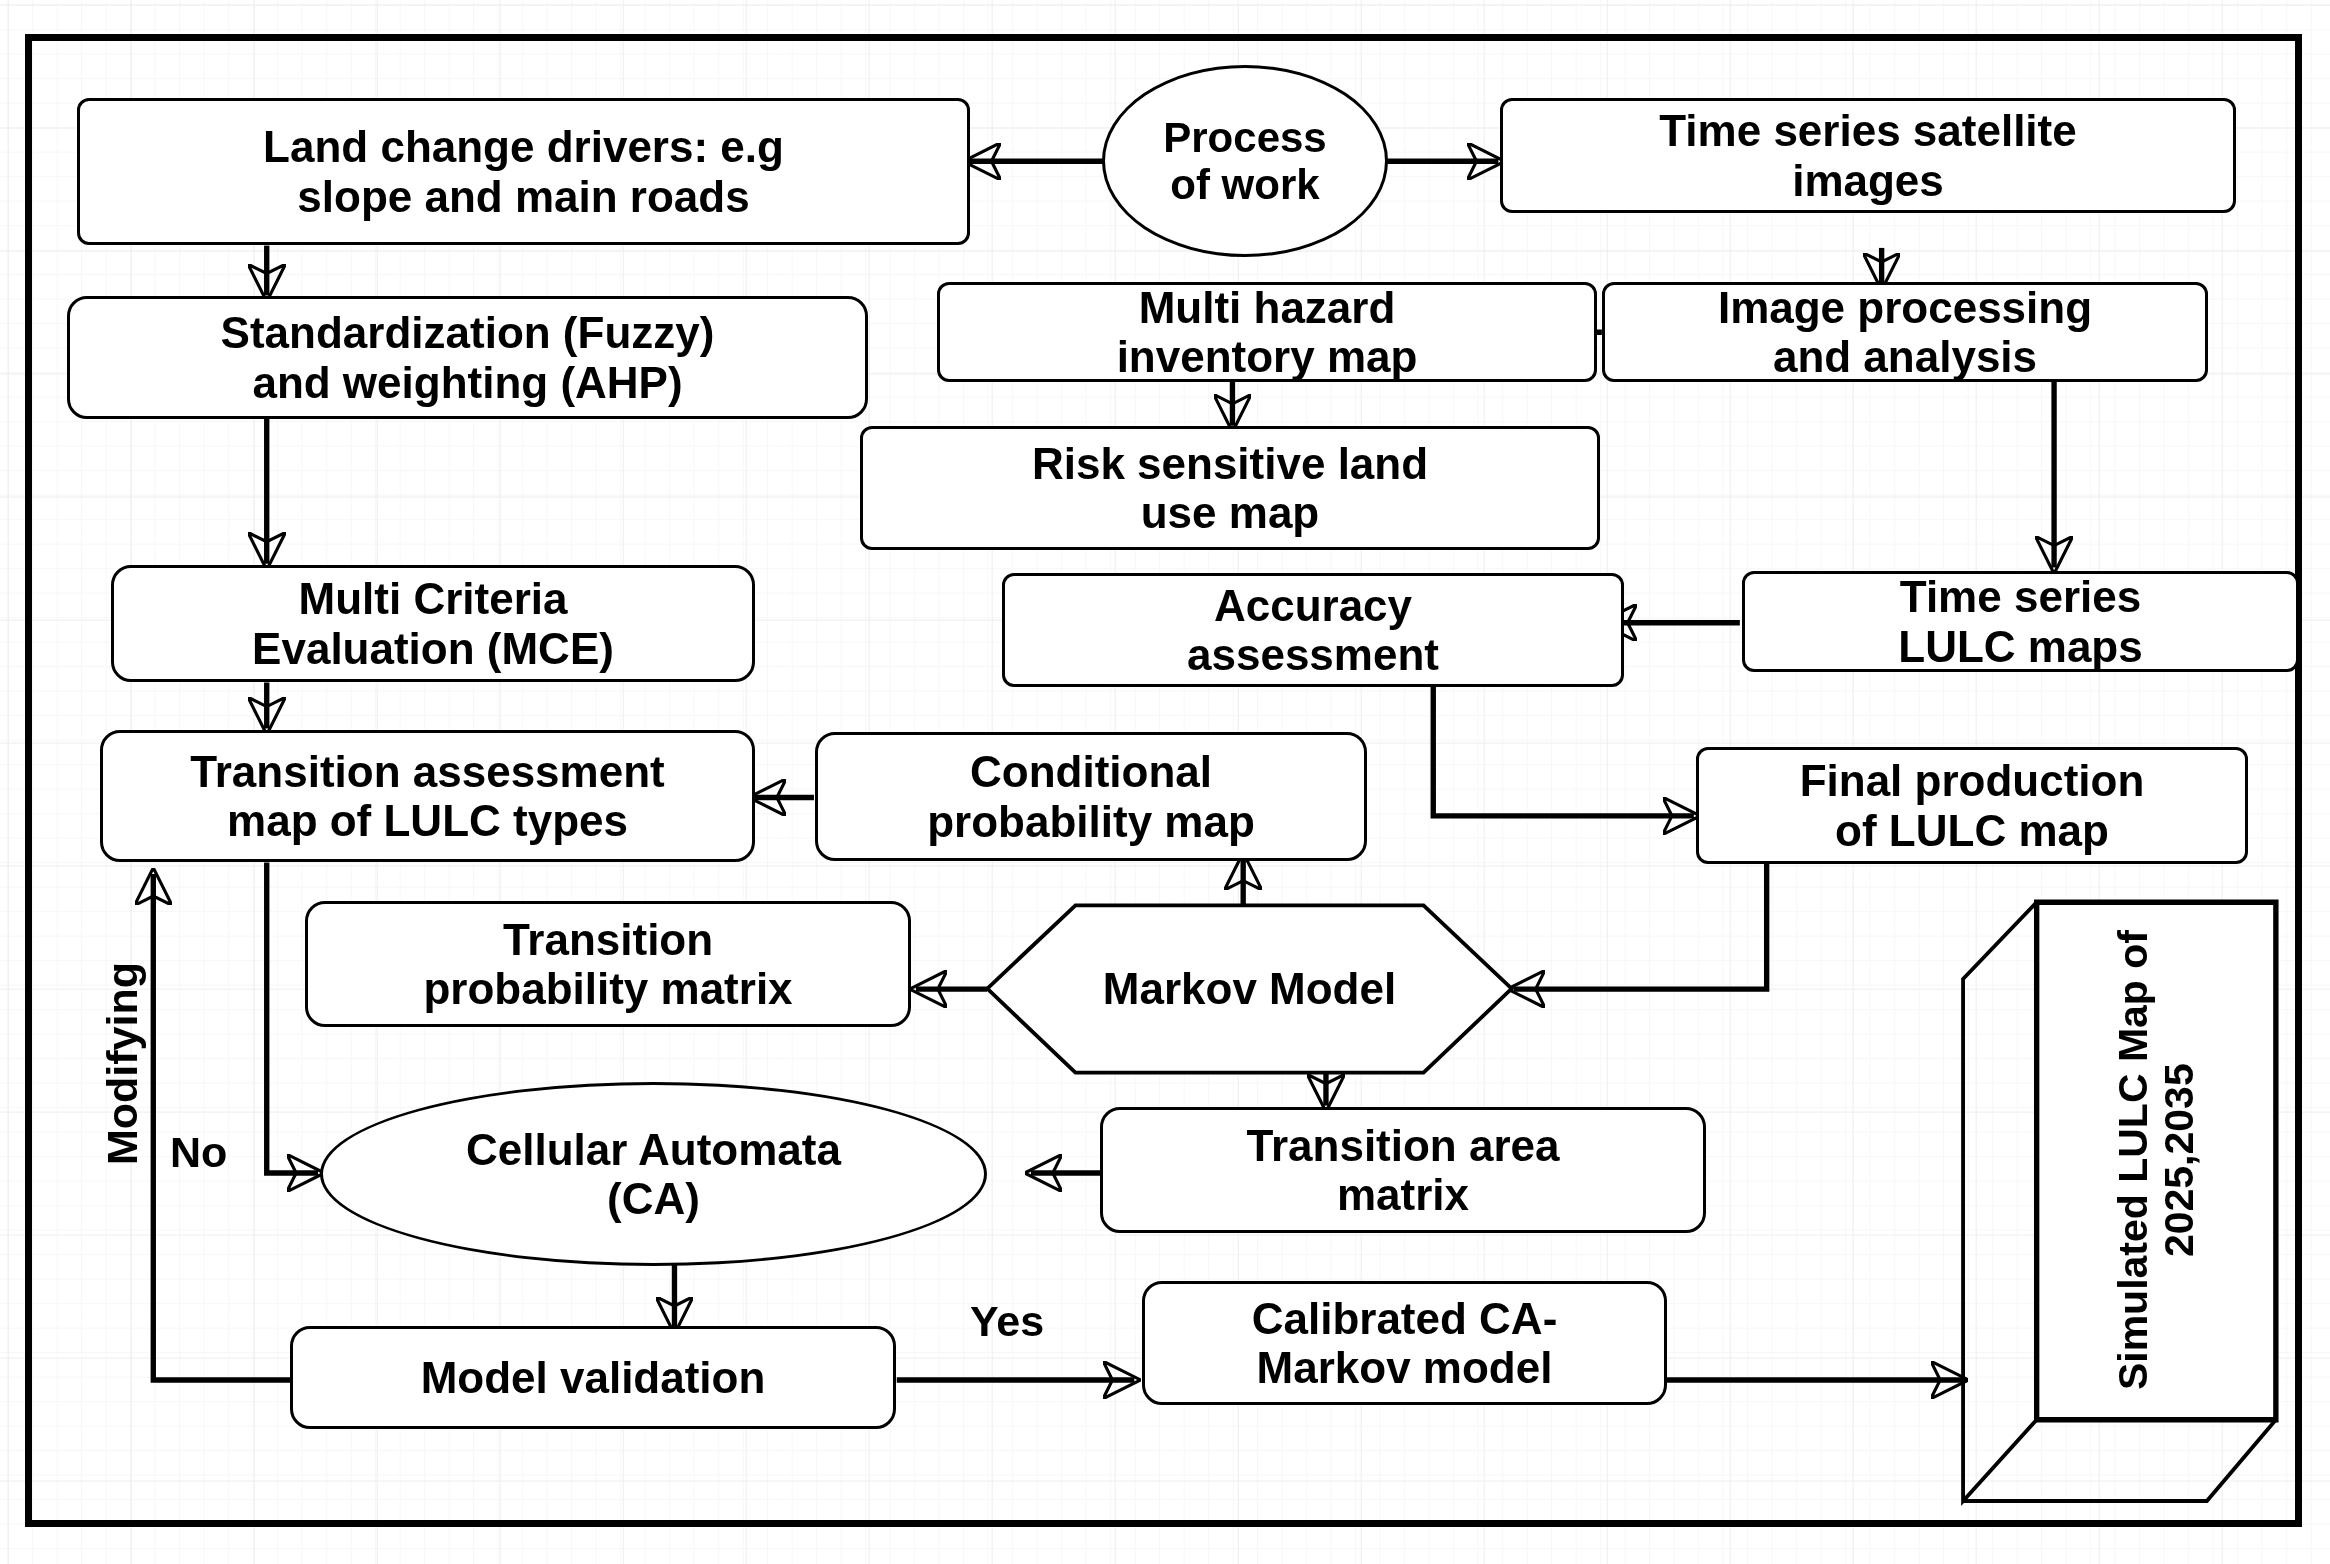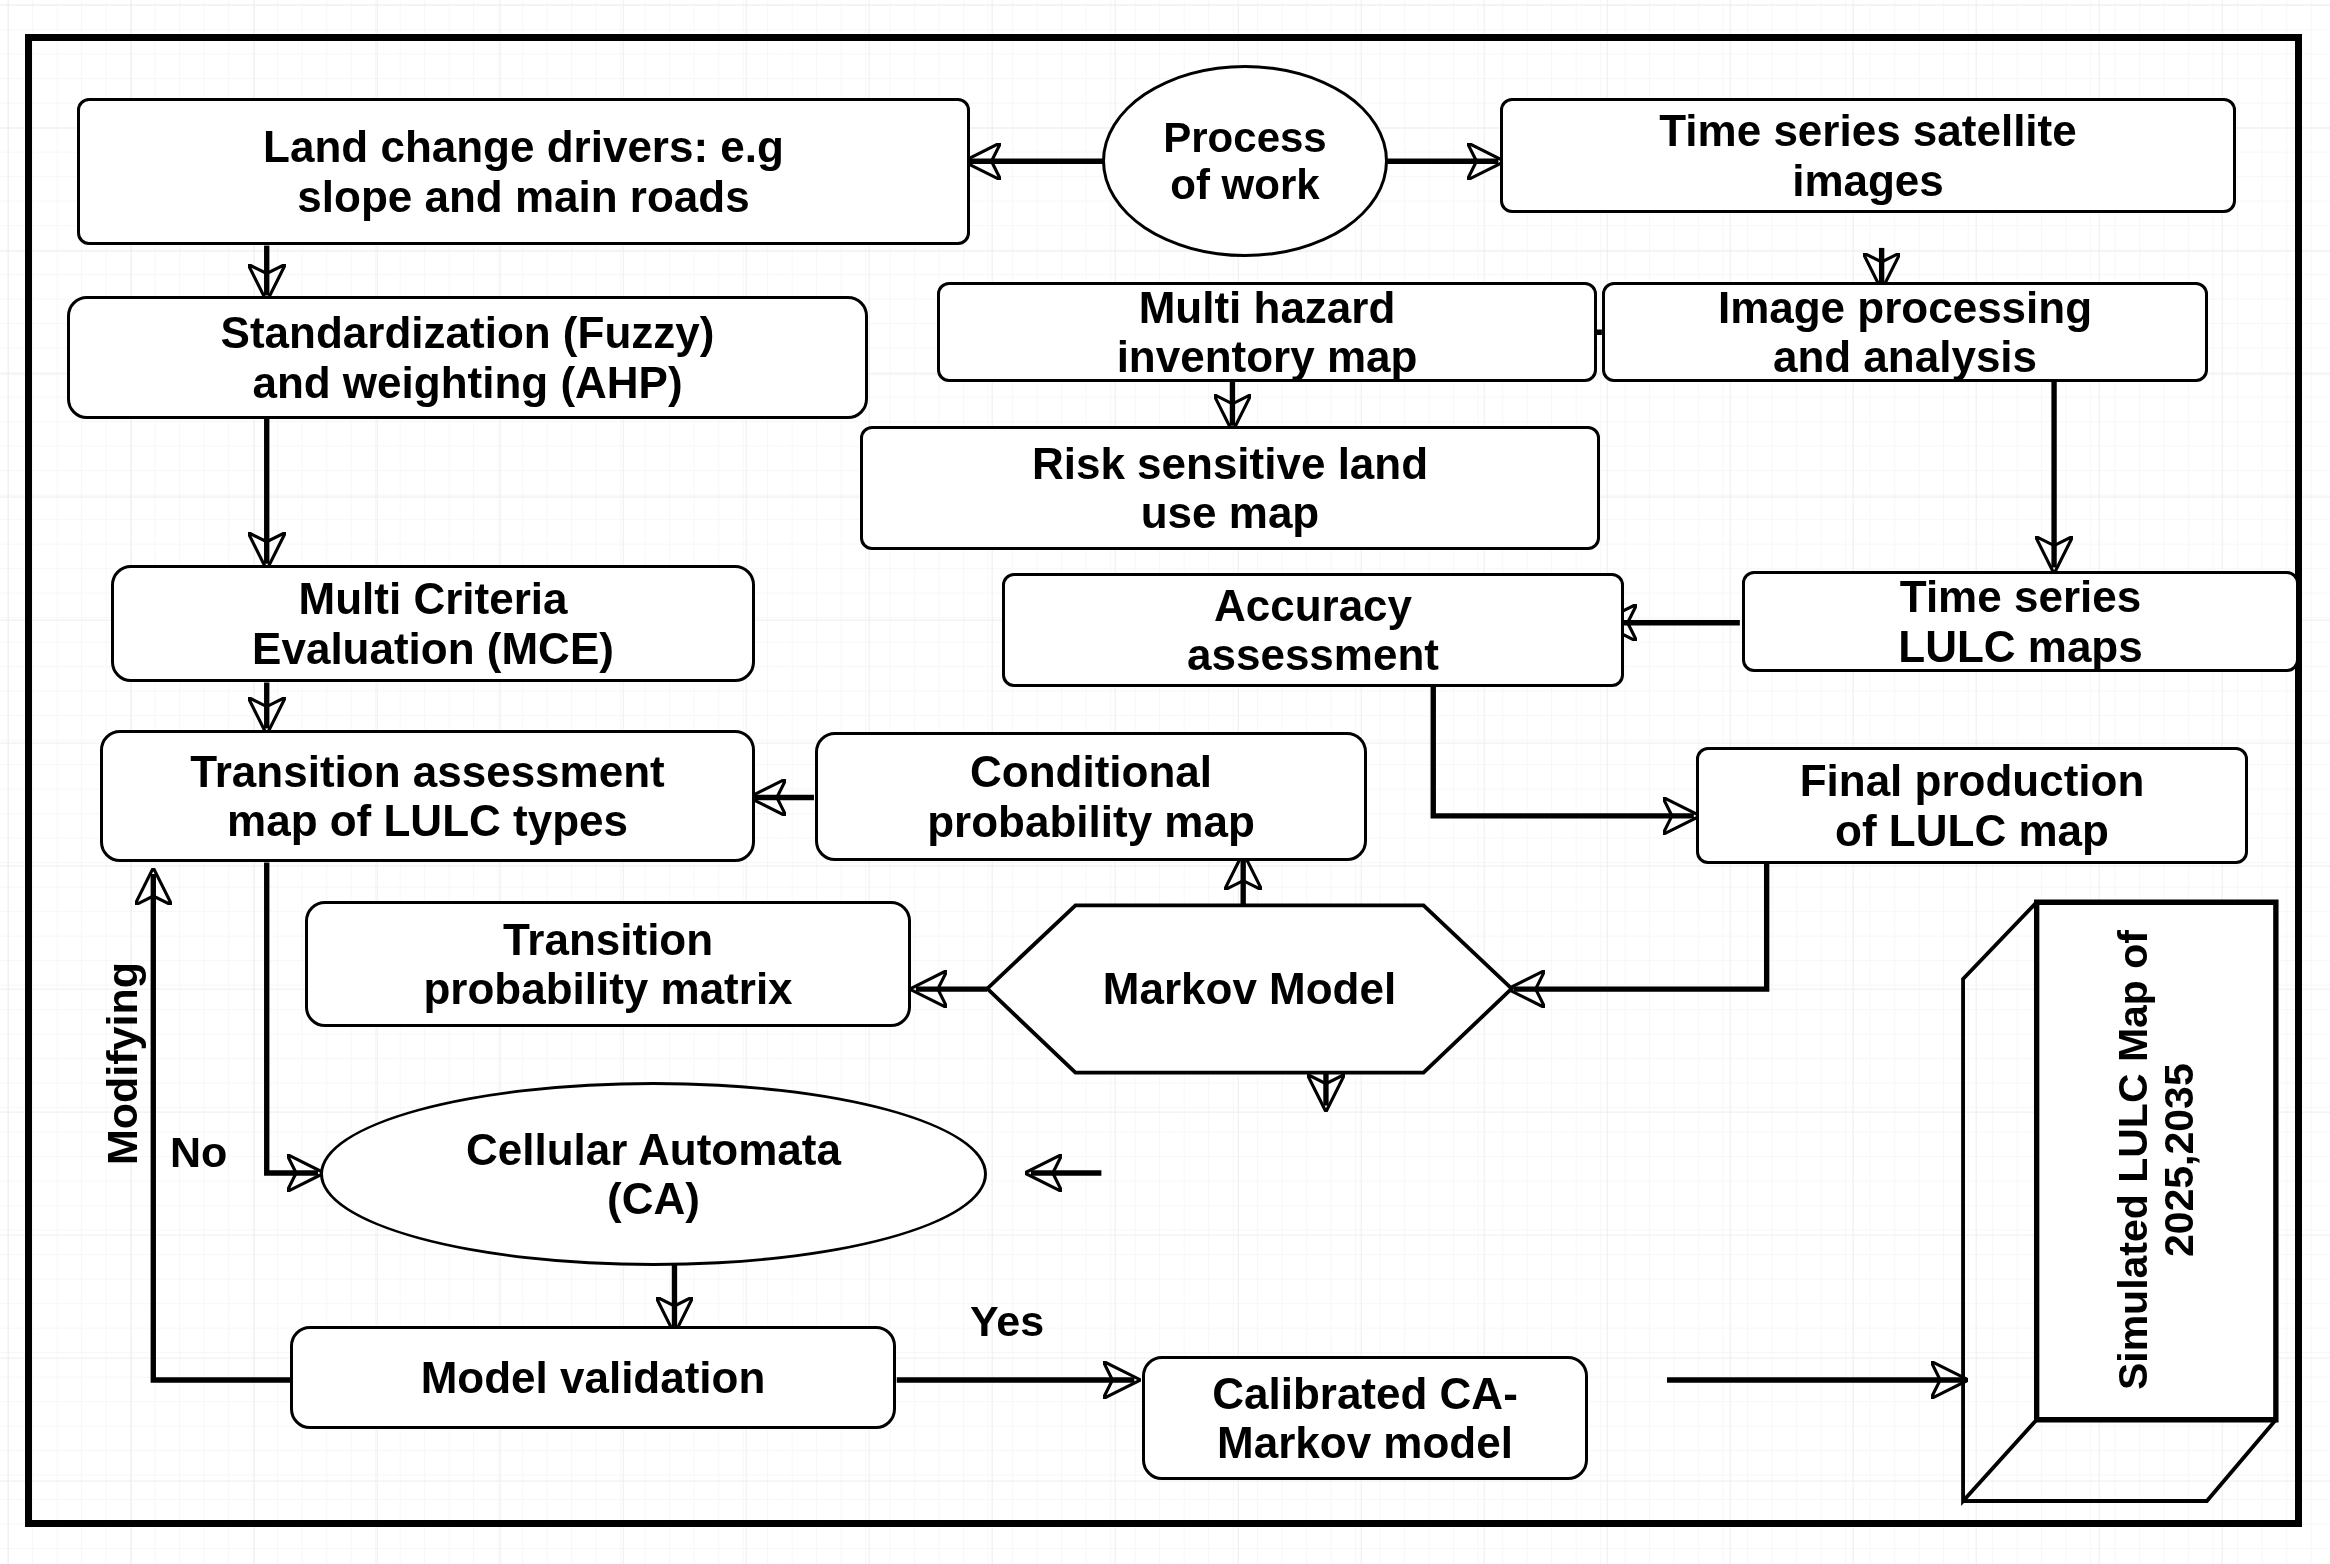--- a/index.html
+++ b/index.html
@@ -244,26 +244,30 @@
       <span style="font-size:41px;">Simulated LULC Map of
 2025,2035</span>
     </div>
   </div>
 
   <div class="node ellipse" style="left:320px;  top:1082px; width:667px; height:184px; font-size:44px; border-width:3.1px;">
     <span style="white-space:pre-line;">Cellular Automata
 (CA)</span>
   </div>
 
+  <div class="node round" style="left:1100px; top:1107px; width:606px; height:126px; font-size:44px;">
+    <span style="white-space:pre-line;">Transition area
+matrix</span>
+  </div>
 
   <div class="node round" style="left:290px;  top:1326px; width:606px; height:103px; font-size:44px;">
     <span style="white-space:pre-line;">Model validation</span>
   </div>
 
-  <div class="node round" style="left:1142px; top:1356px; width:446px; height:124px; font-size:44px;">
+  <div class="node round" style="left:1142px; top:1281px; width:525px; height:124px; font-size:44px;">
     <span style="white-space:pre-line;">Calibrated CA-
 Markov model</span>
   </div>
 
   <div class="edge-label vert" style="left:98px; top:962px; font-size:43px;">
     <span>Modifying</span>
   </div>
 
   <div class="edge-label" style="left:170px; top:1128px; font-size:43px;">
     <span>No</span>

